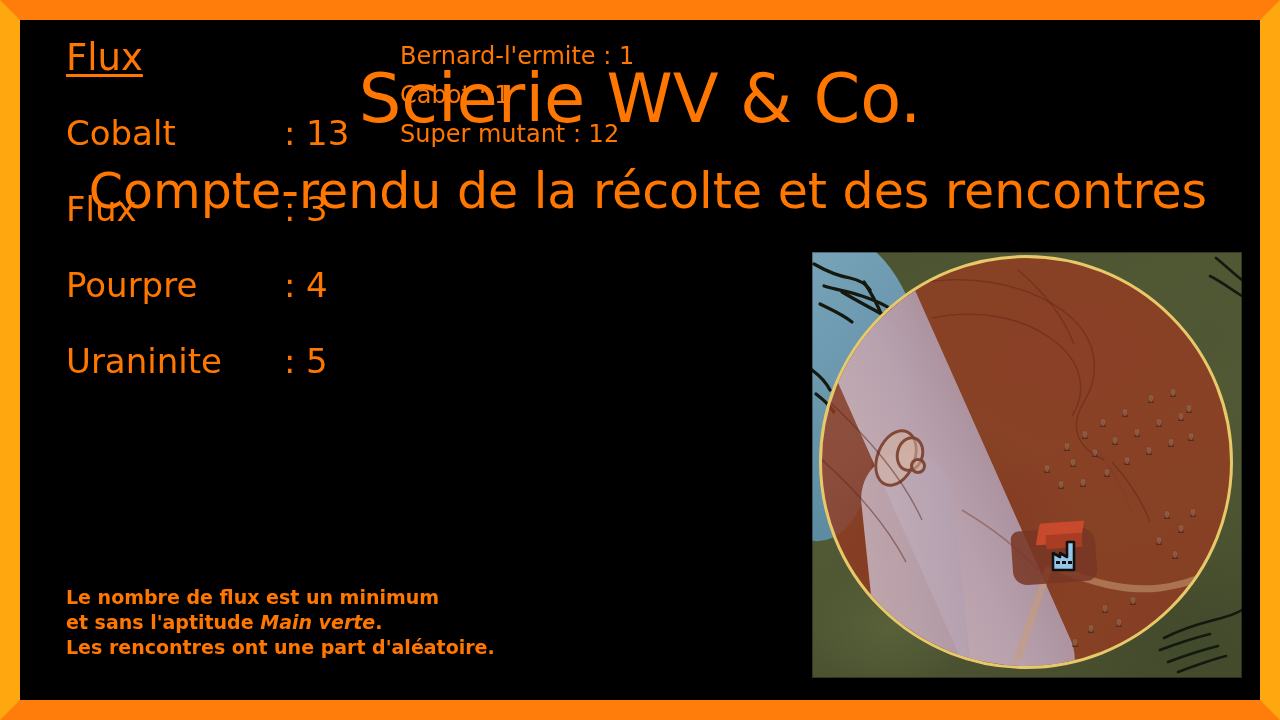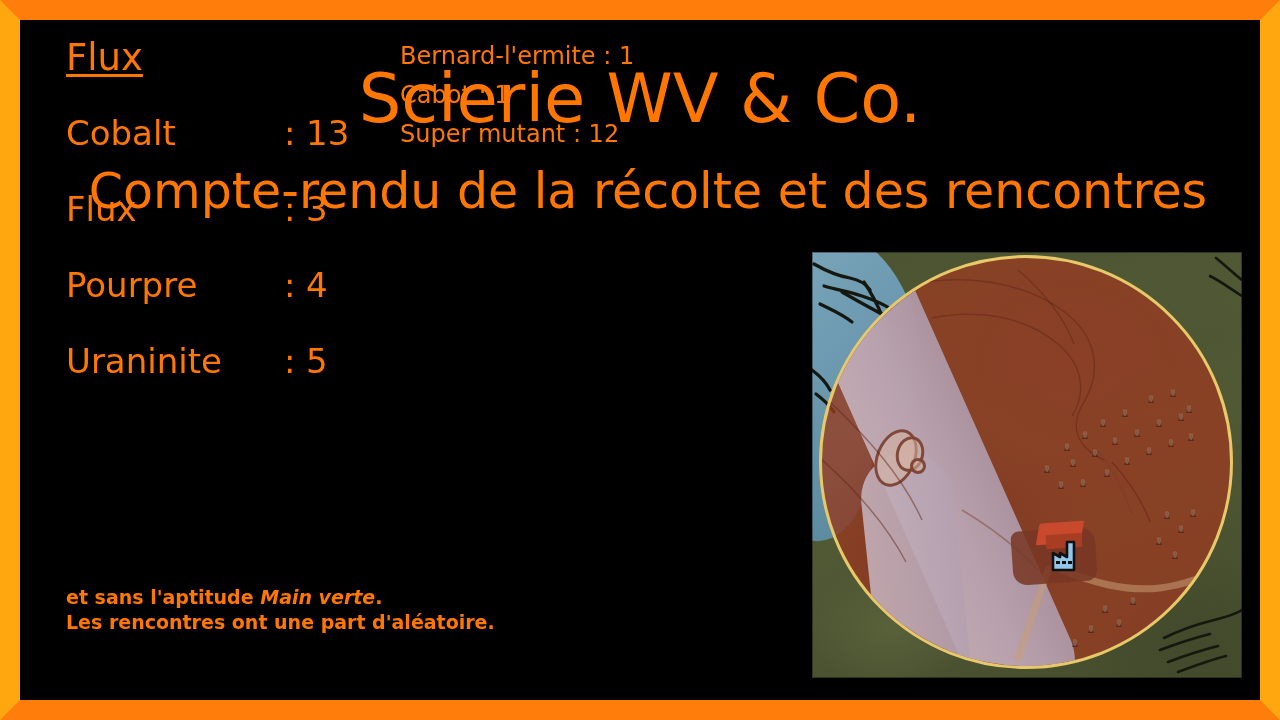--- a/index.html
+++ b/index.html
@@ -282,20 +282,21 @@
       </div>
     </div>
 
     <div id="renc-col">
       <div class="renc-row">Bernard-l'ermite : 1</div>
       <div class="renc-row">Cabot : 1</div>
       <div class="renc-row">Super mutant : 12</div>
     </div>
 
     <div id="footnote">
+      <div>Le nombre de flux est un minimum</div>
       <div><span>et sans l'aptitude </span><em>Main verte</em><span>.</span></div>
       <div>Les rencontres ont une part d'aléatoire.</div>
     </div>
 
     <div id="map">
 
       <div class="map-layer" id="terrain"></div>
 
       <div id="lake"></div>
       <div id="lake-b"></div>

